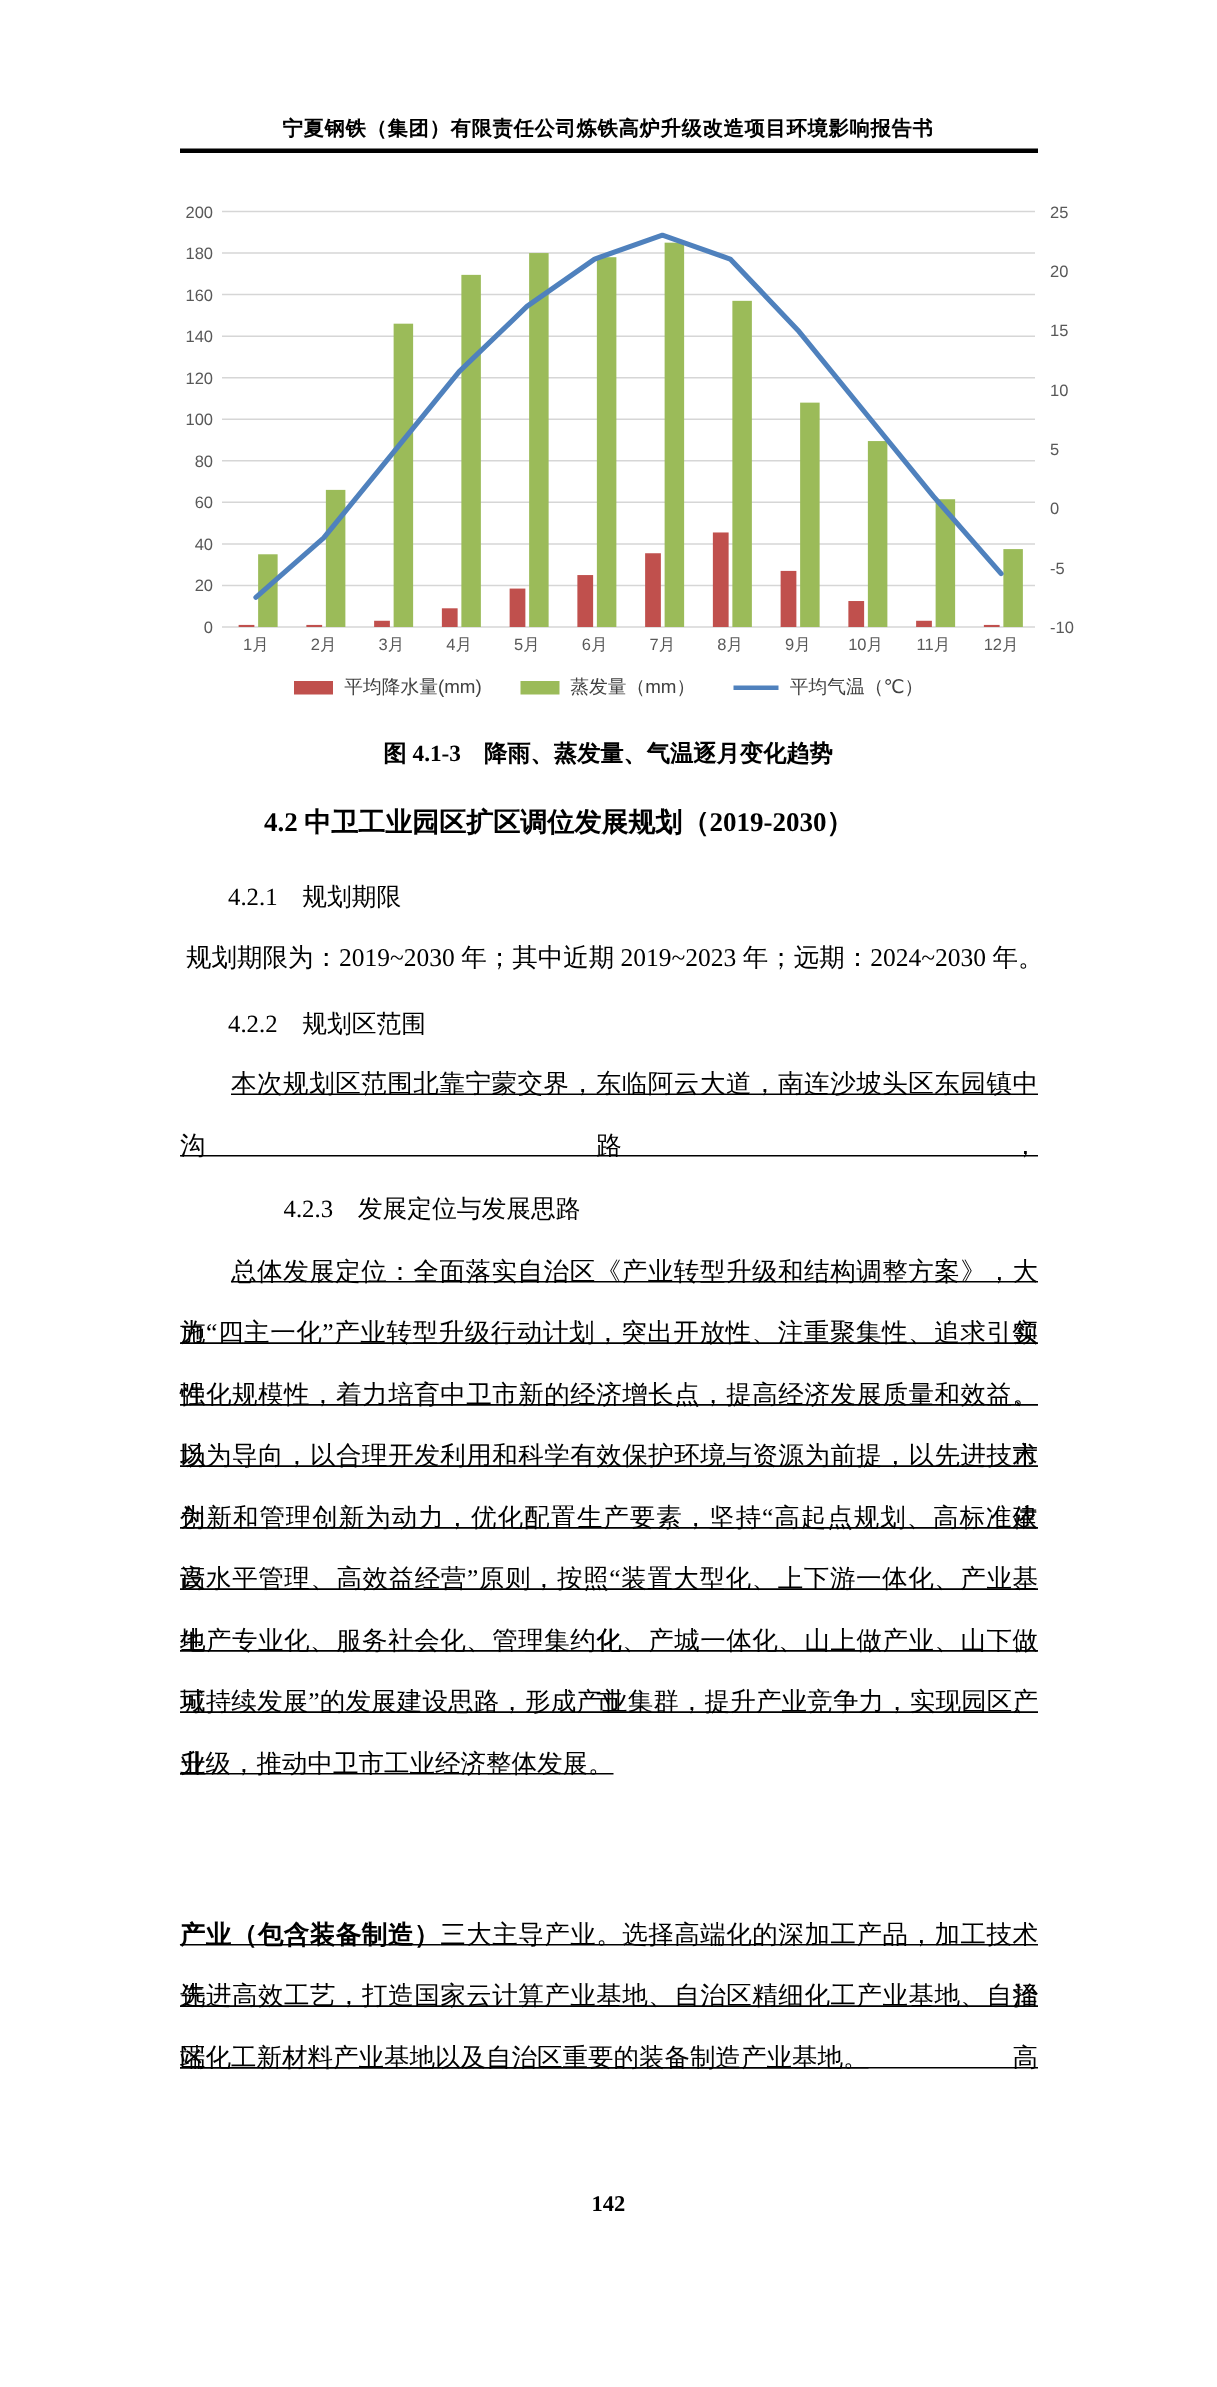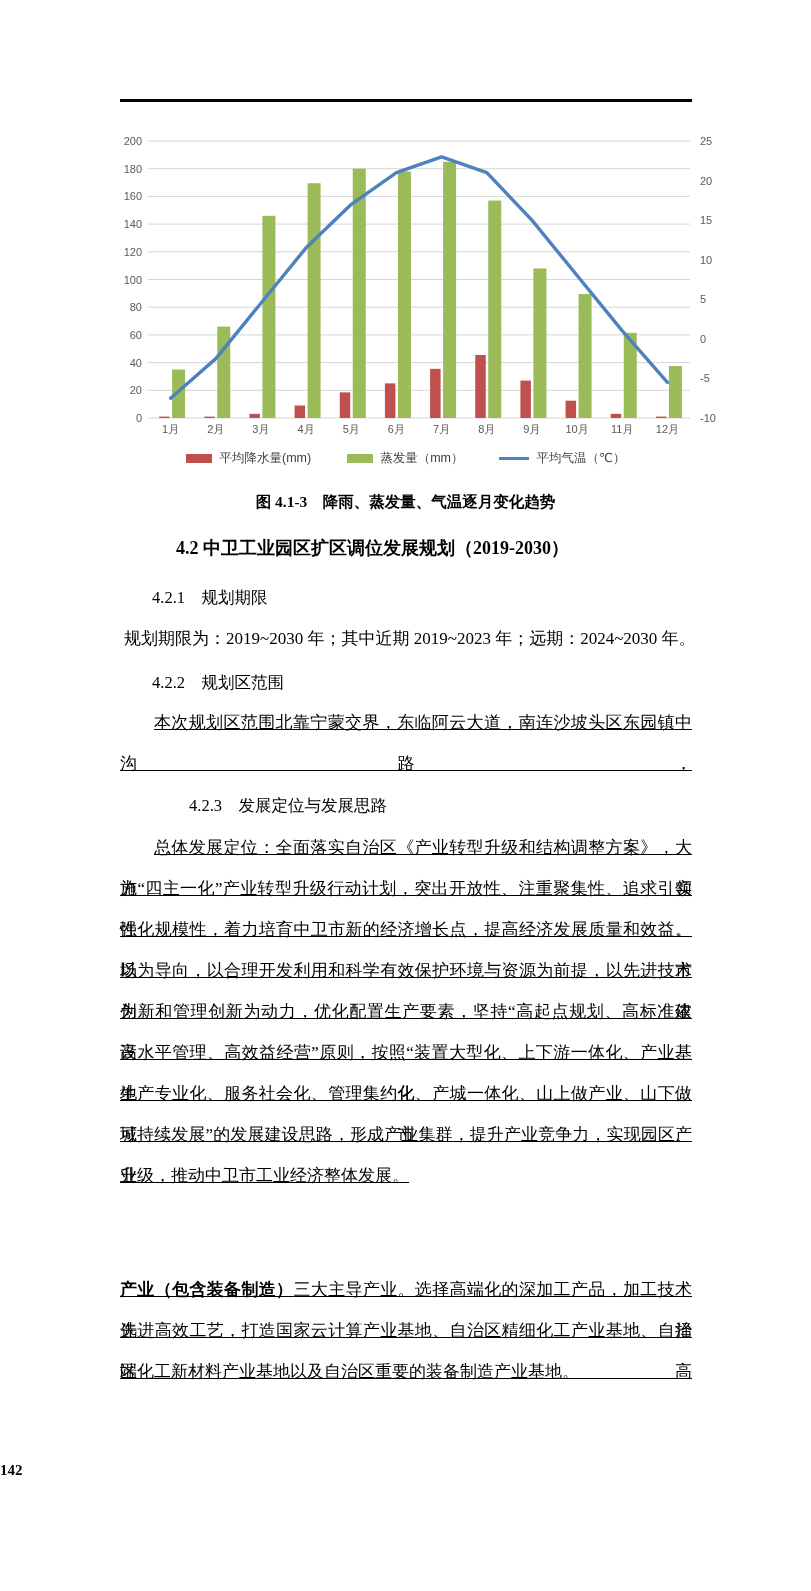--- a/index.html
+++ b/index.html
@@ -12,21 +12,21 @@
     font-size:13.5px; font-weight:700; letter-spacing:0.5px;
   }
   .header-rule { position:absolute; top:99px; left:120px; width:572px; height:2.5px; background:#000; }
 
   .chart-wrap { position:absolute; left:122px; top:134px; width:598px; height:302px; }
   .chart-wrap svg { display:block; }
   .chart-wrap text { font-family:"Liberation Sans","DejaVu Sans",sans-serif; }
 
   .legend {
     position:absolute; left:120px; top:450px; width:572px;
-    display:flex; justify-content:center; align-items:center; gap:36px;
+    display:flex; justify-content:center; align-items:center; gap:26px;
     font-family:"Liberation Sans","DejaVu Sans",sans-serif; font-size:12.5px; color:#404040;
   }
   .legend-item { display:flex; align-items:center; gap:7px; }
   .swatch-bar { width:26px; height:9px; }
   .swatch-line { width:30px; height:3.5px; }
 
   .caption {
     position:absolute; top:492px; left:0; width:100%; text-align:center;
     font-size:15.5px; font-weight:700;
   }
@@ -44,29 +44,30 @@
   .p-industry { top:1269px; }
 
   .para .ln {
     height:41px; line-height:41px; text-align:justify; text-align-last:justify;text-decoration:underline;
   }
   .para .ln.last { text-align-last:left; }
   .para .ln.first { text-indent:2em; }
   .para b, .p-industry b { font-weight:700; }
 
   .page-number {
-    position:absolute; top:1462px; left:0; width:100%; text-align:left;
+    position:absolute; top:1462px; left:0; width:100%; text-align:center;
     font-size:15px; font-weight:600;
   }
 </style>
 </head>
 <body>
 
 <div class="page">
 
+  <div class="header-title">宁夏钢铁（集团）有限责任公司炼铁高炉升级改造项目环境影响报告书</div>
   <div class="header-rule"></div>
 
   <div class="chart-wrap">
     <svg id="chart-svg" width="598" height="302" viewBox="0 0 598 302">
         <line x1="26" y1="284" x2="568" y2="284" stroke="#D6D6D6" stroke-width="1"></line>
         <text x="20" y="288" text-anchor="end" font-size="11" fill="#595959">0</text>
         <line x1="26" y1="256.3" x2="568" y2="256.3" stroke="#D6D6D6" stroke-width="1"></line>
         <text x="20" y="260.3" text-anchor="end" font-size="11" fill="#595959">20</text>
         <line x1="26" y1="228.6" x2="568" y2="228.6" stroke="#D6D6D6" stroke-width="1"></line>
         <text x="20" y="232.6" text-anchor="end" font-size="11" fill="#595959">40</text>

